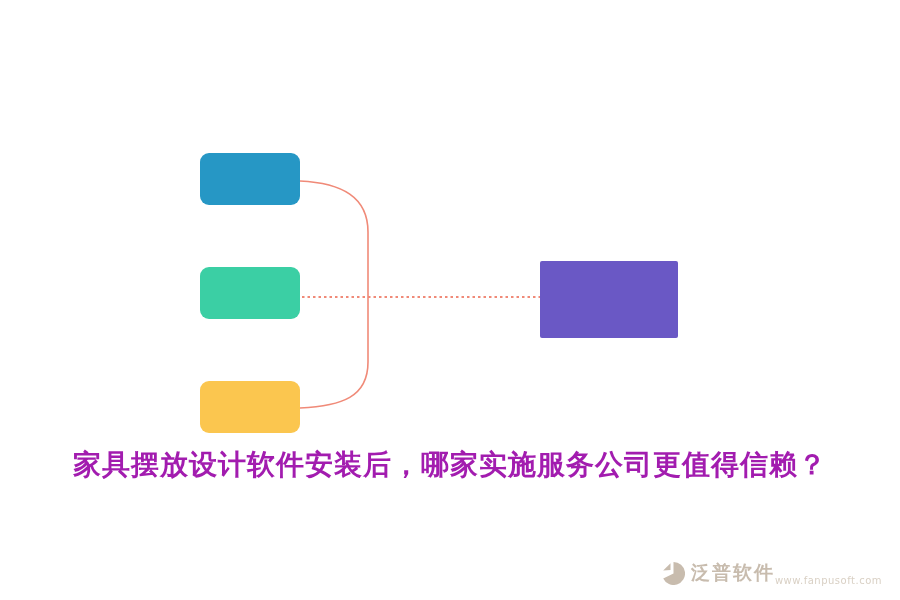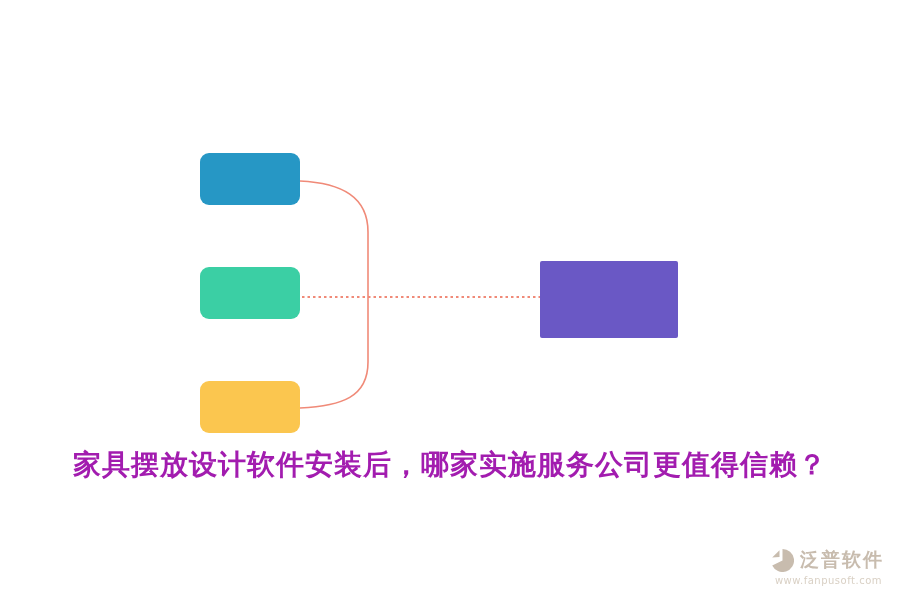--- a/index.html
+++ b/index.html
@@ -34,21 +34,21 @@
     font-weight: bold;
     letter-spacing: 1px;
     color: #a21caf;
     white-space: nowrap;
   }
   .logo {
     position: absolute;
     right: 16px;
     bottom: 14px;
     display: flex;
-    flex-direction: column;
+    flex-direction: row;
     align-items: flex-end;
   }
   .logo-row {
     display: flex;
     align-items: center;
     gap: 6px;
   }
   .logo-icon {
     width: 24px;
     height: 24px;

